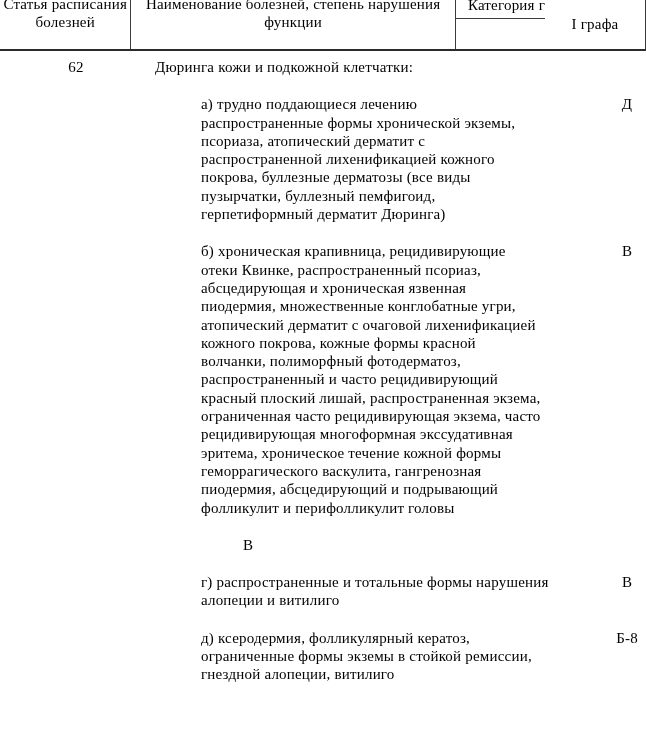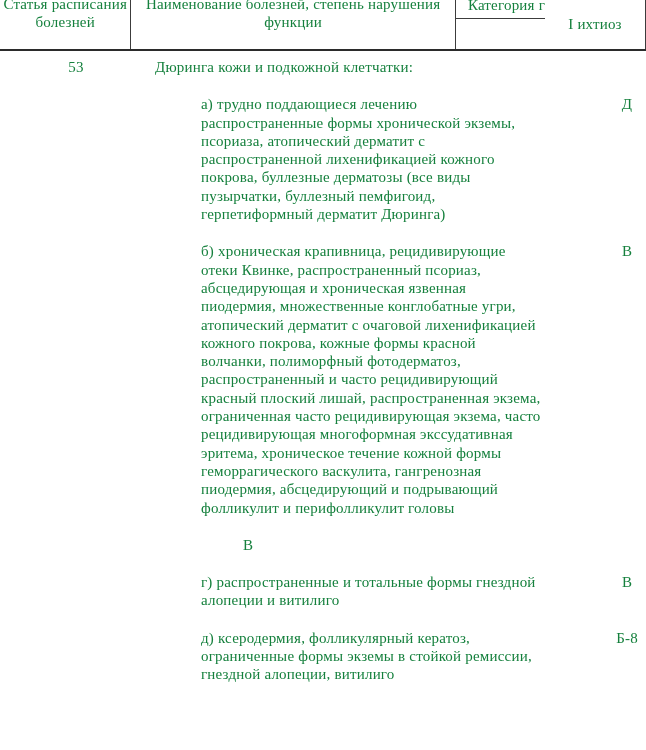--- a/index.html
+++ b/index.html
@@ -1,21 +1,21 @@
 <!DOCTYPE html>
 <html><head>
 <meta charset="utf-8">
 <style>
   html,body{margin:0;padding:0;background:#ffffff;}
   .page{
     position:relative;
     width:646px;height:750px;
     overflow:hidden;
     background:#ffffff;
-    color:#15803d;
+    color:#000000;
     font-family:"Liberation Serif", serif;
     font-size:15px;
     line-height:18.3px;
     letter-spacing:0.2px;
   }
   
   .thead{
     display:flex;
     height:49px;
     border-bottom:2px solid #2b2b2b;
@@ -104,30 +104,30 @@
       <div class="th-lines">Статья расписания
 болезней</div>
     </div>
     <div class="th th-name">
       <div class="th-lines">Наименование болезней, степень нарушения
 функции</div>
     </div>
     <div class="th th-category">
       <div class="th-cat-top">Категория г</div>
       <div class="th-cat-bottom">
-        <div class="th-grapha1">I ихтиоз</div>
+        <div class="th-grapha1">I графа</div>
         <div class="th-grapha2"></div>
       </div>
     </div>
   </div>
 
   <div class="tbody">
 
     <div class="row">
-      <div class="col-article">53</div>
+      <div class="col-article">62</div>
       <div class="col-text">Дюринга кожи и подкожной клетчатки:</div>
       <div class="col-cat"></div>
     </div>
 
     <div class="row">
       <div class="col-article"></div>
       <div class="col-text">а) трудно поддающиеся лечению
 распространенные формы хронической экземы,
 псориаза, атопический дерматит с
 распространенной лихенификацией кожного
@@ -157,21 +157,21 @@
       <div class="col-cat">В</div>
     </div>
 
     <div class="row">
       <div class="col-article"></div>
       <div class="col-cat">В</div>
     </div>
 
     <div class="row">
       <div class="col-article"></div>
-      <div class="col-text">г) распространенные и тотальные формы гнездной
+      <div class="col-text">г) распространенные и тотальные формы нарушения
 алопеции и витилиго</div>
       <div class="col-cat">В</div>
     </div>
 
     <div class="row">
       <div class="col-article"></div>
       <div class="col-text">д) ксеродермия, фолликулярный кератоз,
 ограниченные формы экземы в стойкой ремиссии,
 гнездной алопеции, витилиго</div>
       <div class="col-cat">Б-8</div>

